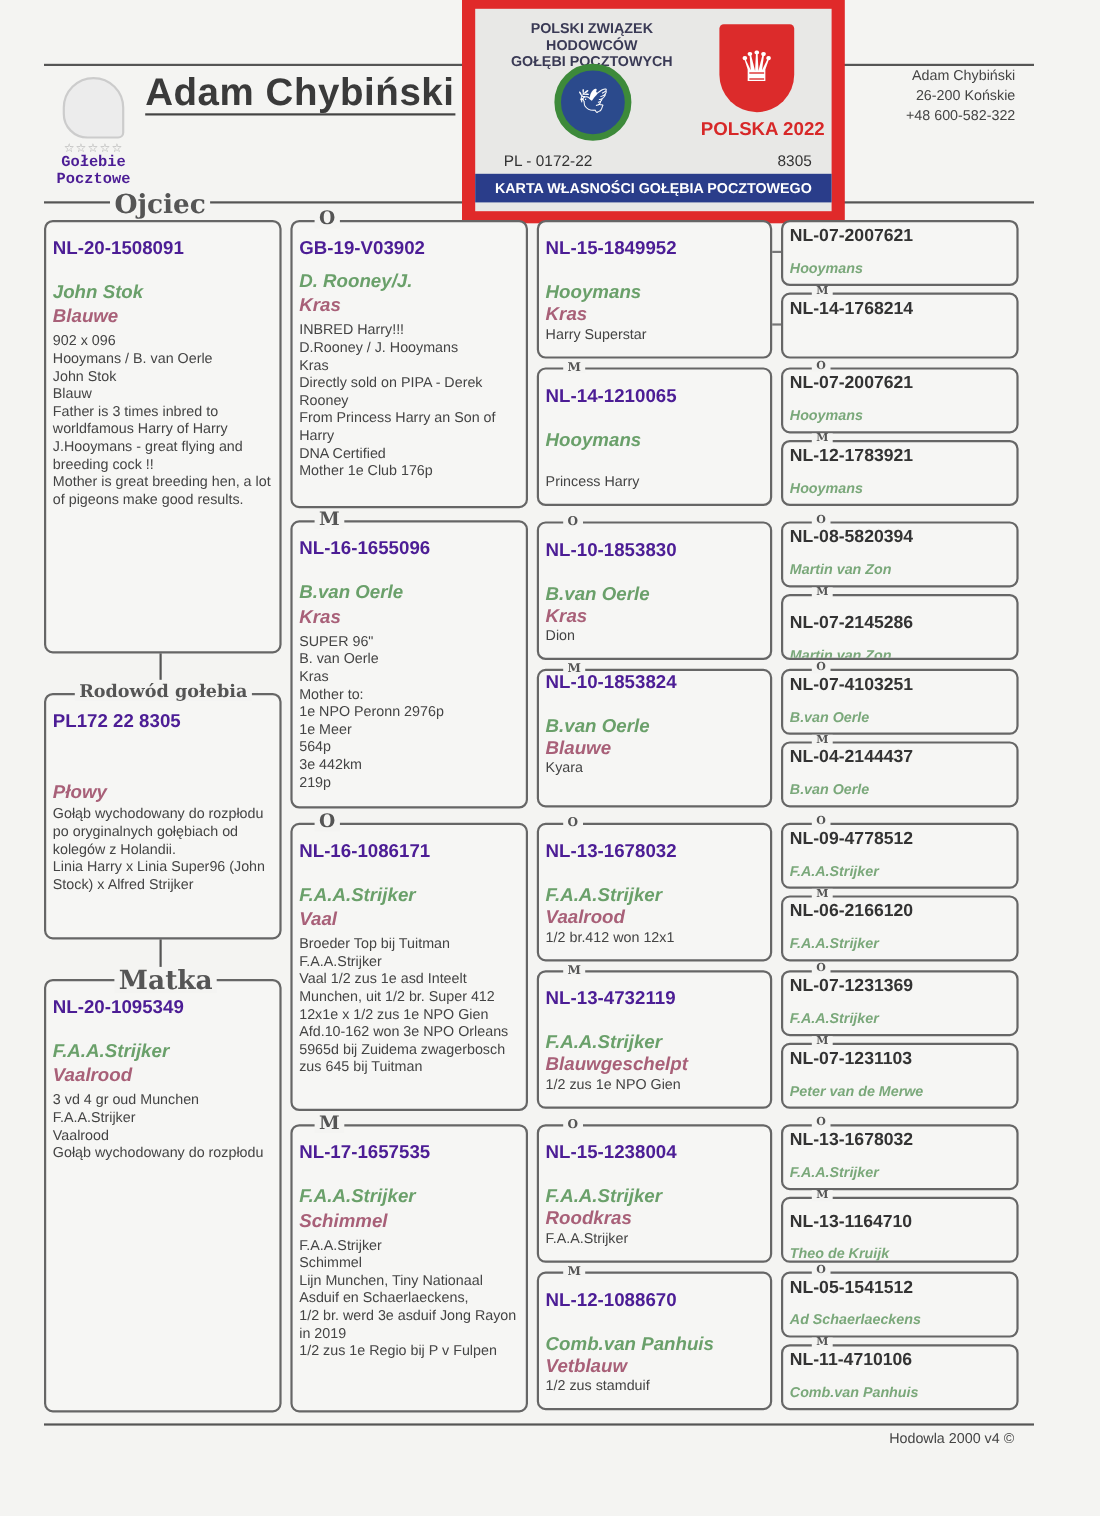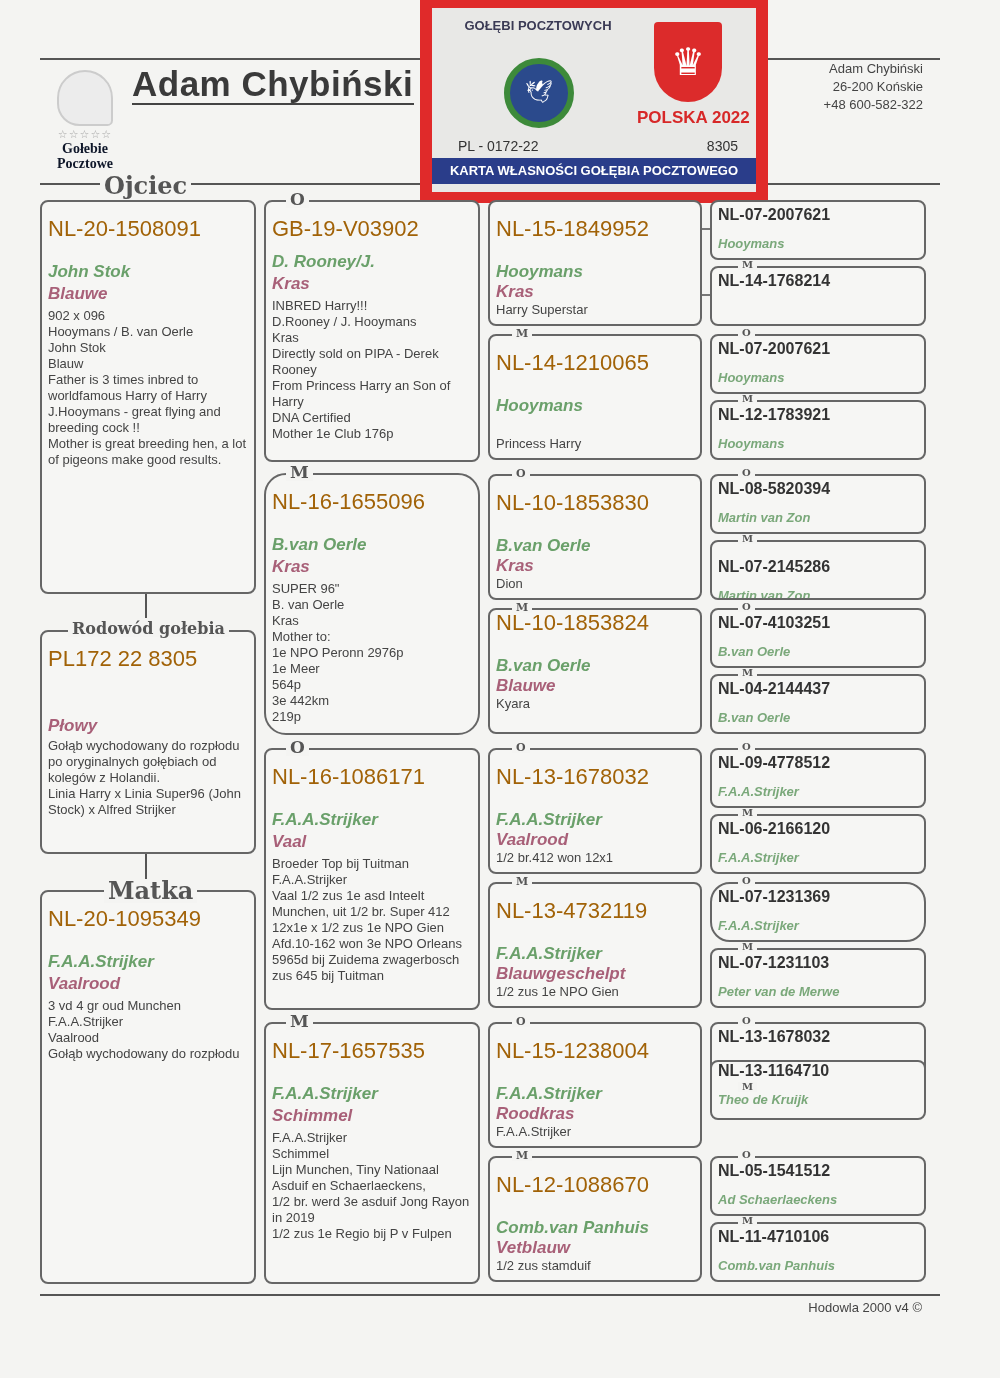--- a/index.html
+++ b/index.html
@@ -6,37 +6,37 @@
   html, body { width: 1000px; height: 1378px; background: #f4f4f2; overflow: hidden; }
   body { position: relative; font-family: "Liberation Sans", sans-serif; color: #333; }
 
   .hline { position: absolute; height: 2px; background: #555; }
   .title { position: absolute; left: 132px; top: 64px; font-size: 35px; font-weight: bold; color: #3a3a3a; letter-spacing: 0.5px; }
   .title-underline { position: absolute; left: 132px; top: 103px; width: 282px; height: 2px; background: #444; }
 
   .logo { position: absolute; left: 40px; top: 70px; width: 90px; height: 110px; text-align: center; }
   .logo .head { width: 56px; height: 56px; margin: 0 auto; border: 2px solid #ccc; border-radius: 50% 50% 10% 40%; background: #ececec; }
   .logo .stars { font-size: 11px; color: #aaa; letter-spacing: 1px; margin-top: 2px; }
-  .logo .lt { font-family: Liberation Serif, serif; font-size: 14px; font-weight: bold; color: #0f172a; line-height: 15px; }
+  .logo .lt { font-family: Liberation Mono, monospace; font-size: 14px; font-weight: bold; color: #4c1d95; line-height: 15px; }
 
   .contact { position: absolute; right: 77px; top: 60px; text-align: right; font-size: 13px; line-height: 18px; color: #444; }
 
   .card { position: absolute; left: 420px; top: 0; width: 348px; height: 203px; background: #e02a2a; }
   .card-inner { position: absolute; left: 12px; top: 8px; width: 324px; height: 184px; background: #e8e8e6; }
   .card-org { position: absolute; left: 8px; top: 10px; width: 196px; text-align: center; font-size: 13px; font-weight: bold; color: #3a3a55; line-height: 15px; }
   .card-emblem { position: absolute; left: 72px; top: 50px; width: 70px; height: 70px; border-radius: 50%; background: #2b4a8c; border: 6px solid #3d8a3a; color: #fff; font-size: 22px; text-align: center; line-height: 56px; }
   .card-shield { position: absolute; left: 222px; top: 14px; width: 68px; height: 80px; background: #dc2b2b; border-radius: 4px 4px 34px 34px; color: #fff; font-size: 38px; text-align: center; line-height: 80px; }
   .card-year { position: absolute; left: 205px; top: 100px; font-size: 17px; font-weight: bold; color: #d72828; }
   .card-ring { position: absolute; left: 26px; top: 130px; font-size: 14px; color: #333; }
   .card-num { position: absolute; right: 18px; top: 130px; font-size: 14px; color: #333; }
   .card-banner { position: absolute; left: 0; top: 150px; width: 324px; height: 26px; background: #2a3d8a; color: #fff; font-size: 13px; font-weight: bold; text-align: center; line-height: 26px; }
 
   .box { position: absolute; border: 2px solid #666; border-radius: 8px; background: #f6f6f4; padding: 4px 6px; overflow: hidden; }
   .legend { position: absolute; background: #f4f4f2; font-family: "DejaVu Serif", serif; font-weight: bold; color: #555; padding: 0 4px; line-height: 1; }
-  .ring { font-size: 22px; font-weight: normal; color: #a16207; }
+  .ring { font-size: 17px; font-weight: bold; color: #4c1d95; }
   .ring-sm { font-size: 16px; font-weight: bold; color: #333; }
   .breeder { font-size: 17px; font-weight: bold; font-style: italic; color: #6aa06a; }
   .breeder-sm { font-size: 13px; font-weight: bold; font-style: italic; color: #7aa87a; }
   .color { font-size: 17px; font-weight: bold; font-style: italic; color: #a86078; }
   .notes { font-size: 13px; line-height: 16px; color: #444; white-space: pre-line; }
   .vline { position: absolute; width: 2px; background: #555; }
   .hconn { position: absolute; height: 2px; background: #777; }
   .footer { position: absolute; right: 78px; top: 1300px; font-size: 13px; color: #444; }
 </style>
 </head>
@@ -57,20 +57,21 @@
 
 <div class="contact">
   <div>Adam Chybiński</div>
   <div>26-200 Końskie</div>
   <div>+48 600-582-322</div>
 </div>
 
 <div class="card">
   <div class="card-inner">
     <div class="card-org">
+      <div>POLSKI ZWIĄZEK HODOWCÓW</div>
       <div>GOŁĘBI POCZTOWYCH</div>
     </div>
     <div class="card-emblem">🕊</div>
     <div class="card-shield">♛</div>
     <div class="card-year">POLSKA 2022</div>
     <div class="card-ring">PL - 0172-22</div>
     <div class="card-num">8305</div>
     <div class="card-banner">KARTA WŁASNOŚCI GOŁĘBIA POCZTOWEGO</div>
   </div>
 </div>
@@ -118,21 +119,21 @@
   <div class="notes" style="margin-top:4px;">INBRED Harry!!!
 D.Rooney / J. Hooymans
 Kras
 Directly sold on PIPA - Derek Rooney
 From Princess Harry an Son of Harry
 DNA Certified
 Mother 1e Club 176p</div>
 </div>
 <div class="legend" style="left:286px; top:191px; font-size:17px;">O</div>
 
-<div class="box" style="left:264px; top:473px; width:216px; height:262px; padding-top:14px;border-radius:22px;">
+<div class="box" style="left:264px; top:473px; width:216px; height:262px; padding-top:14px;">
   <div class="ring">NL-16-1655096</div>
   <div class="breeder" style="margin-top:20px;">B.van Oerle</div>
   <div class="color" style="margin-top:2px;">Kras</div>
   <div class="notes" style="margin-top:4px;">SUPER 96"
 B. van Oerle
 Kras
 Mother to:
 1e NPO Peronn                2976p
 1e Meer
 564p
@@ -265,36 +266,36 @@
     <div class="box" style="left: 710px; top: 748px; width: 216px; height: 60px; padding-top: 4px;">
       <div class="ring-sm">NL-09-4778512</div>
       <div class="breeder-sm" style="margin-top:12px;">F.A.A.Strijker</div>
     </div>
     <div class="legend" style="left: 738px; top: 742px; font-size: 10px;">O</div>
     <div class="box" style="left: 710px; top: 814px; width: 216px; height: 60px; padding-top: 4px;">
       <div class="ring-sm">NL-06-2166120</div>
       <div class="breeder-sm" style="margin-top:12px;">F.A.A.Strijker</div>
     </div>
     <div class="legend" style="left: 738px; top: 808px; font-size: 10px;">M</div>
-    <div class="box" style="left: 710px; top: 882px; width: 216px; height: 60px; padding-top: 4px; border-radius: 20px;">
+    <div class="box" style="left: 710px; top: 882px; width: 216px; height: 60px; padding-top: 4px;">
       <div class="ring-sm">NL-07-1231369</div>
       <div class="breeder-sm" style="margin-top:12px;">F.A.A.Strijker</div>
     </div>
     <div class="legend" style="left: 738px; top: 876px; font-size: 10px;">O</div>
     <div class="box" style="left: 710px; top: 948px; width: 216px; height: 60px; padding-top: 4px;">
       <div class="ring-sm">NL-07-1231103</div>
       <div class="breeder-sm" style="margin-top:12px;">Peter van de Merwe</div>
     </div>
     <div class="legend" style="left: 738px; top: 942px; font-size: 10px;">M</div>
     <div class="box" style="left: 710px; top: 1022px; width: 216px; height: 60px; padding-top: 4px;">
       <div class="ring-sm">NL-13-1678032</div>
       <div class="breeder-sm" style="margin-top:12px;">F.A.A.Strijker</div>
     </div>
     <div class="legend" style="left: 738px; top: 1016px; font-size: 10px;">O</div>
-    <div class="box" style="left: 710px; top: 1060px; width: 216px; height: 60px; padding-top: 0;">
+    <div class="box" style="left: 710px; top: 1088px; width: 216px; height: 60px; padding-top: 12px;">
       <div class="ring-sm">NL-13-1164710</div>
       <div class="breeder-sm" style="margin-top:12px;">Theo de Kruijk</div>
     </div>
     <div class="legend" style="left: 738px; top: 1082px; font-size: 10px;">M</div>
     <div class="box" style="left: 710px; top: 1156px; width: 216px; height: 60px; padding-top: 4px;">
       <div class="ring-sm">NL-05-1541512</div>
       <div class="breeder-sm" style="margin-top:12px;">Ad Schaerlaeckens</div>
     </div>
     <div class="legend" style="left: 738px; top: 1150px; font-size: 10px;">O</div>
     <div class="box" style="left: 710px; top: 1222px; width: 216px; height: 60px; padding-top: 4px;">

